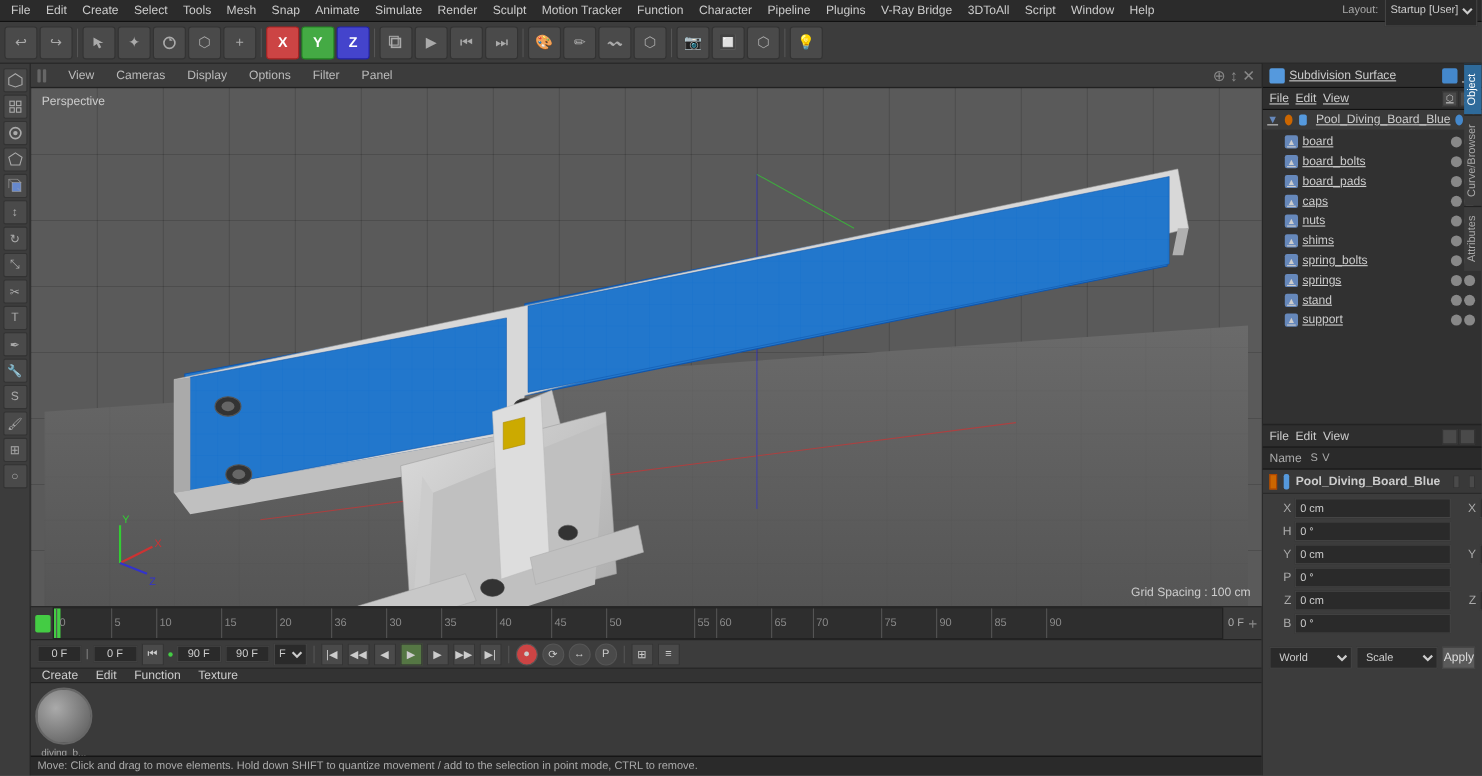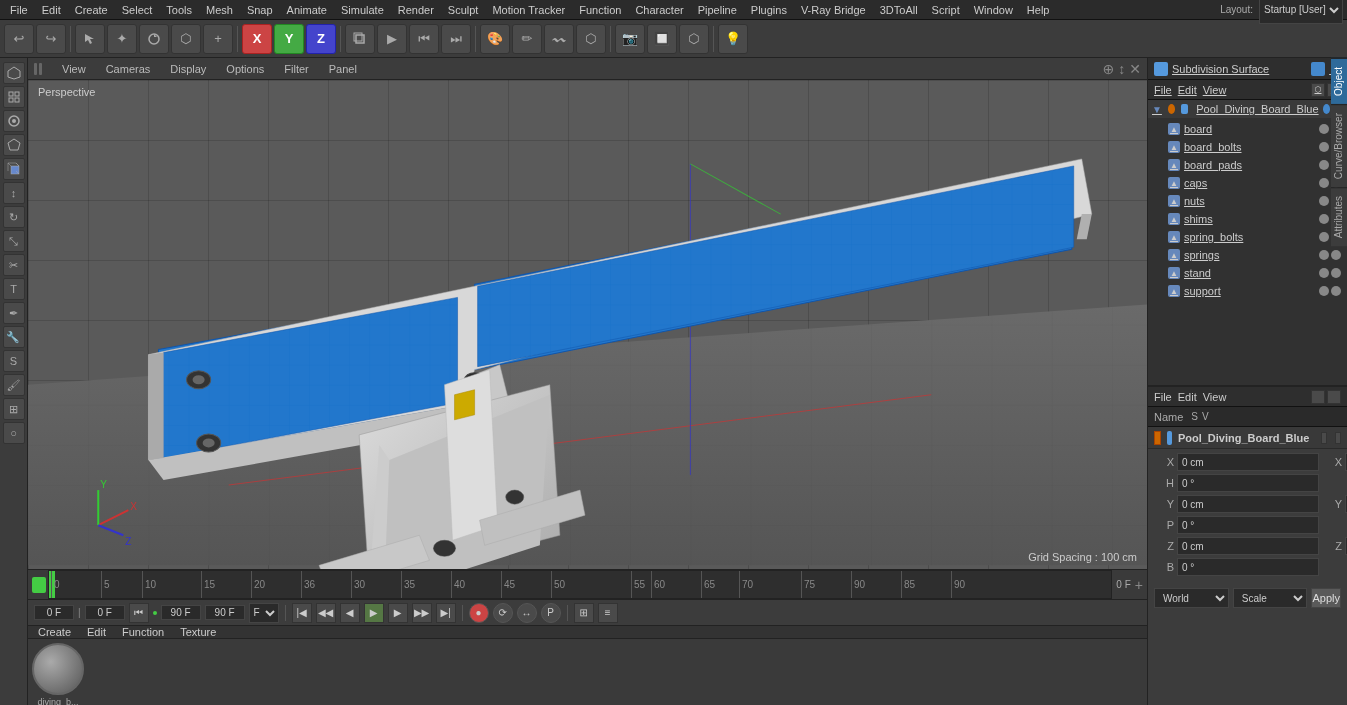--- a/index.html
+++ b/index.html
@@ -781,20 +781,23 @@
         </div>
         <div id="material-content">
           <div style="display:flex;flex-direction:column;align-items:center;cursor:pointer;">
             <div class="material-thumb"></div>
             <div style="font-size:9px;color:#aaa;margin-top:2px;">diving_b...</div>
           </div>
         </div>
       </div>
     </div>
 
+    <div id="status-bar">
+      <div style="font-size:10px;color:#aaa;">Move: Click and drag to move elements. Hold down SHIFT to quantize movement / add to the selection in point mode, CTRL to remove.</div>
+    </div>
 
   </div>
 
   <div id="right-panel">
 
     <div id="right-panel-top">
 
       <div id="subdiv-header">
         <div class="subdiv-icon"></div>
         <span>Subdivision Surface</span>

